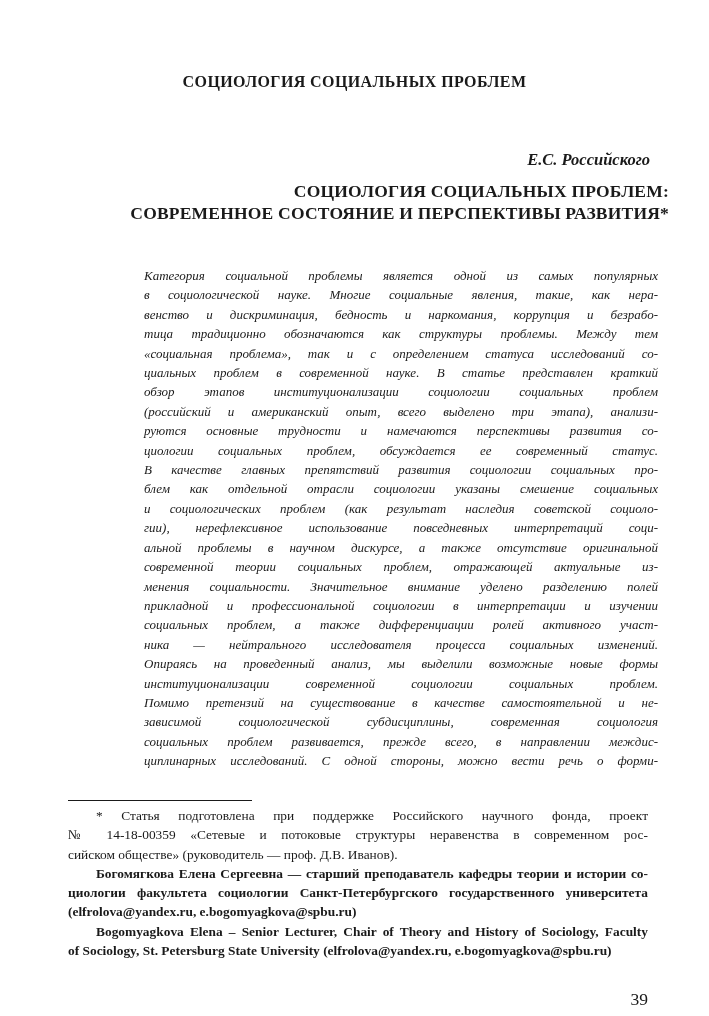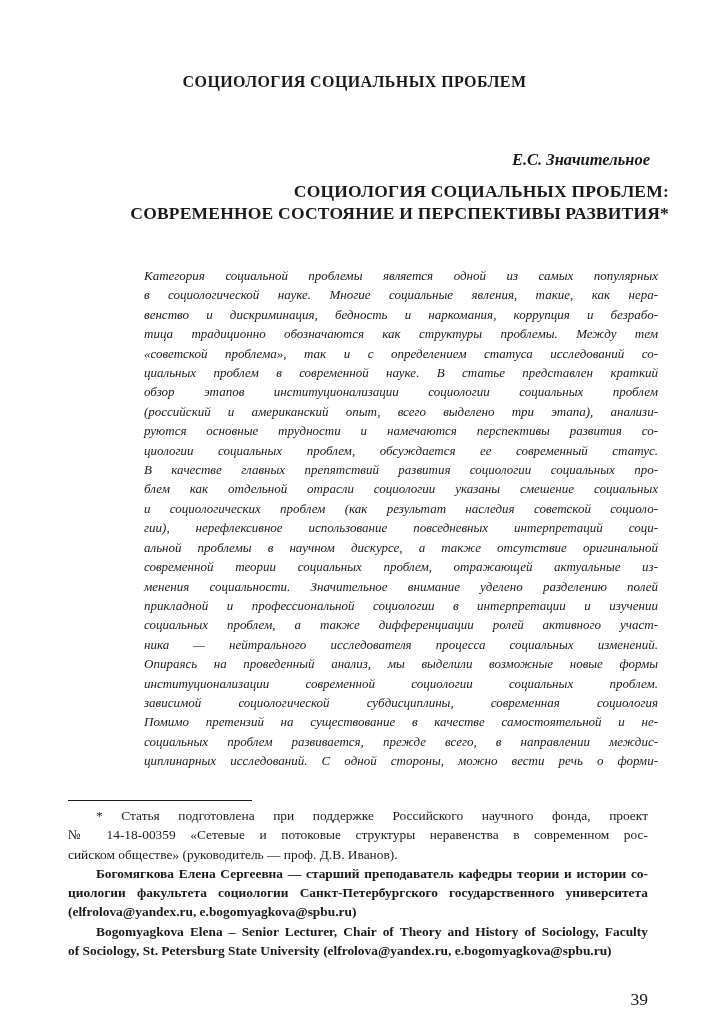--- a/index.html
+++ b/index.html
@@ -92,52 +92,52 @@
     margin-top: 36px;
   }
 </style>
 </head>
 <body>
 
 <div class="page">
 
   <div class="section-header">СОЦИОЛОГИЯ СОЦИАЛЬНЫХ ПРОБЛЕМ</div>
 
-  <div class="author">Е.С. Значительное</div>
+  <div class="author">Е.С. Российского</div>
 
   <div class="title">
     <div>СОЦИОЛОГИЯ СОЦИАЛЬНЫХ ПРОБЛЕМ:</div>
     <div>СОВРЕМЕННОЕ СОСТОЯНИЕ И ПЕРСПЕКТИВЫ РАЗВИТИЯ*</div>
   </div>
 
   <div class="abstract">
       <div class="line">Категория социальной проблемы является одной из самых популярных</div>
       <div class="line">в социологической науке. Многие социальные явления, такие, как нера-</div>
       <div class="line">венство и дискриминация, бедность и наркомания, коррупция и безрабо-</div>
       <div class="line">тица традиционно обозначаются как структуры проблемы. Между тем</div>
-      <div class="line">«советской проблема», так и с определением статуса исследований со-</div>
+      <div class="line">«социальная проблема», так и с определением статуса исследований со-</div>
       <div class="line">циальных проблем в современной науке. В статье представлен краткий</div>
       <div class="line">обзор этапов институционализации социологии социальных проблем</div>
       <div class="line">(российский и американский опыт, всего выделено три этапа), анализи-</div>
       <div class="line">руются основные трудности и намечаются перспективы развития со-</div>
       <div class="line">циологии социальных проблем, обсуждается ее современный статус.</div>
       <div class="line">В качестве главных препятствий развития социологии социальных про-</div>
       <div class="line">блем как отдельной отрасли социологии указаны смешение социальных</div>
       <div class="line">и социологических проблем (как результат наследия советской социоло-</div>
       <div class="line">гии), нерефлексивное использование повседневных интерпретаций соци-</div>
       <div class="line">альной проблемы в научном дискурсе, а также отсутствие оригинальной</div>
       <div class="line">современной теории социальных проблем, отражающей актуальные из-</div>
       <div class="line">менения социальности. Значительное внимание уделено разделению полей</div>
       <div class="line">прикладной и профессиональной социологии в интерпретации и изучении</div>
       <div class="line">социальных проблем, а также дифференциации ролей активного участ-</div>
       <div class="line">ника — нейтрального исследователя процесса социальных изменений.</div>
       <div class="line">Опираясь на проведенный анализ, мы выделили возможные новые формы</div>
       <div class="line">институционализации современной социологии социальных проблем.</div>
+      <div class="line">Помимо претензий на существование в качестве самостоятельной и не-</div>
       <div class="line">зависимой социологической субдисциплины, современная социология</div>
-      <div class="line">Помимо претензий на существование в качестве самостоятельной и не-</div>
       <div class="line">социальных проблем развивается, прежде всего, в направлении междис-</div>
       <div class="line">циплинарных исследований. С одной стороны, можно вести речь о форми-</div>
     </div>
 
   <div class="footnote-rule"></div>
 
   <div class="footnote">
     <div class="fn-para">
         <div class="line indent">* Статья подготовлена при поддержке Российского научного фонда, проект</div>
         <div class="line">№ 14-18-00359 «Сетевые и потоковые структуры неравенства в современном рос-</div>

